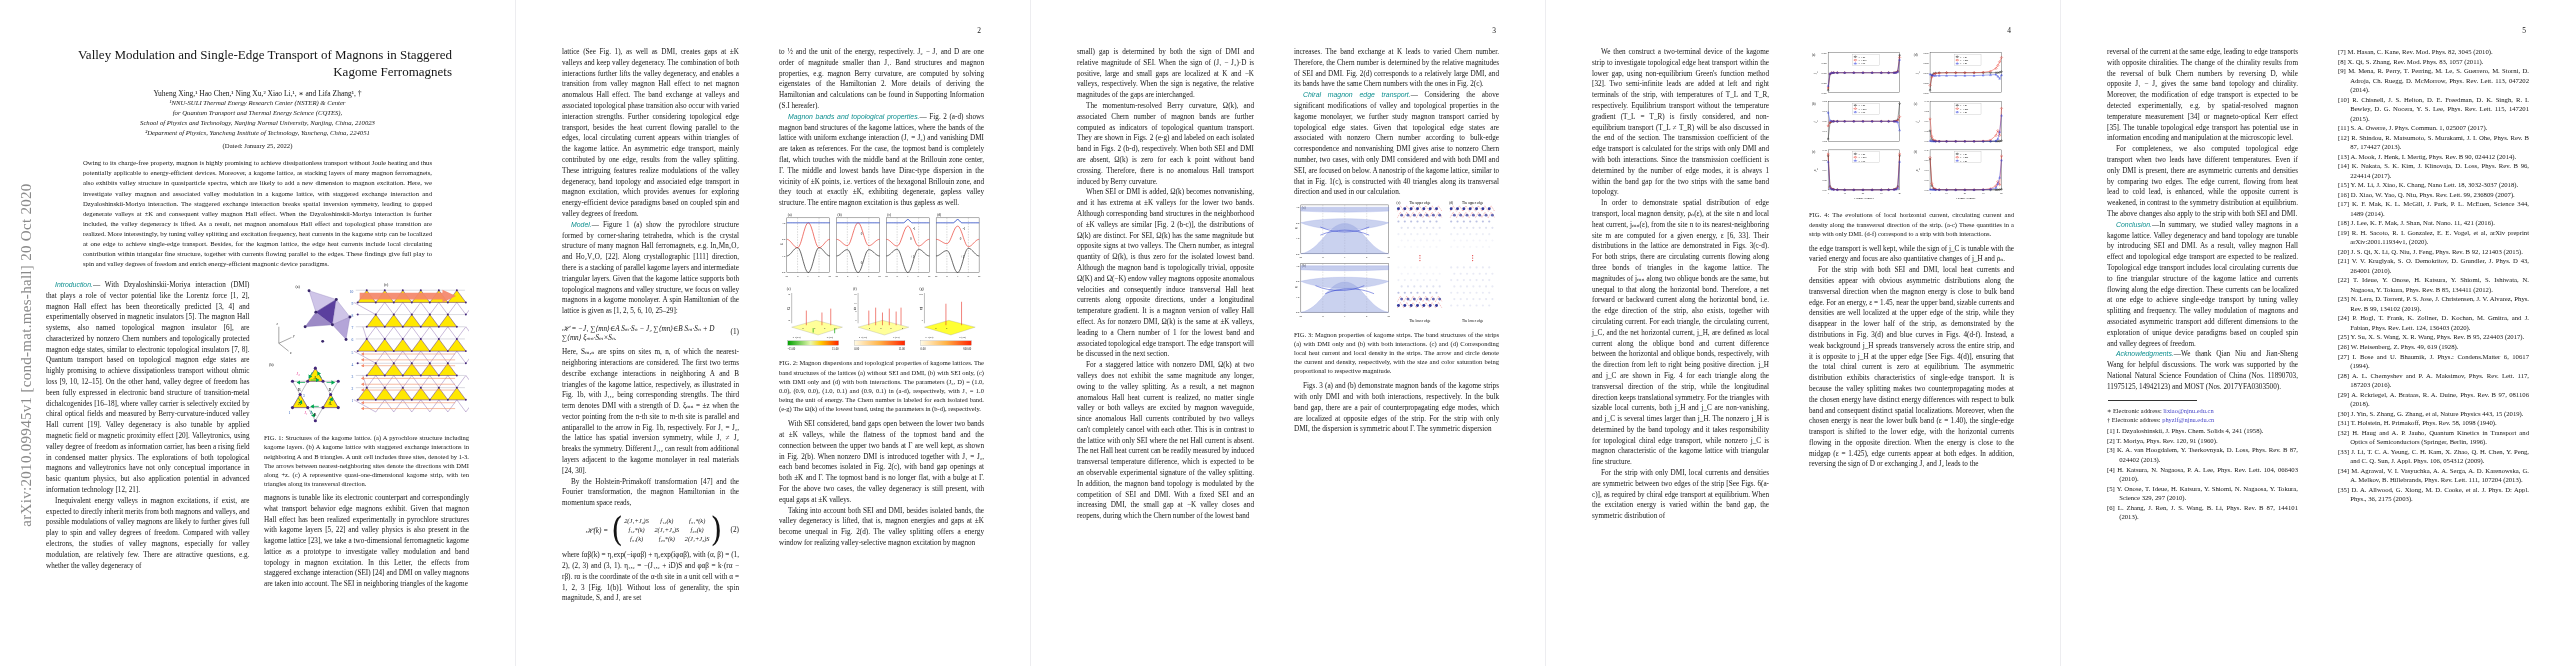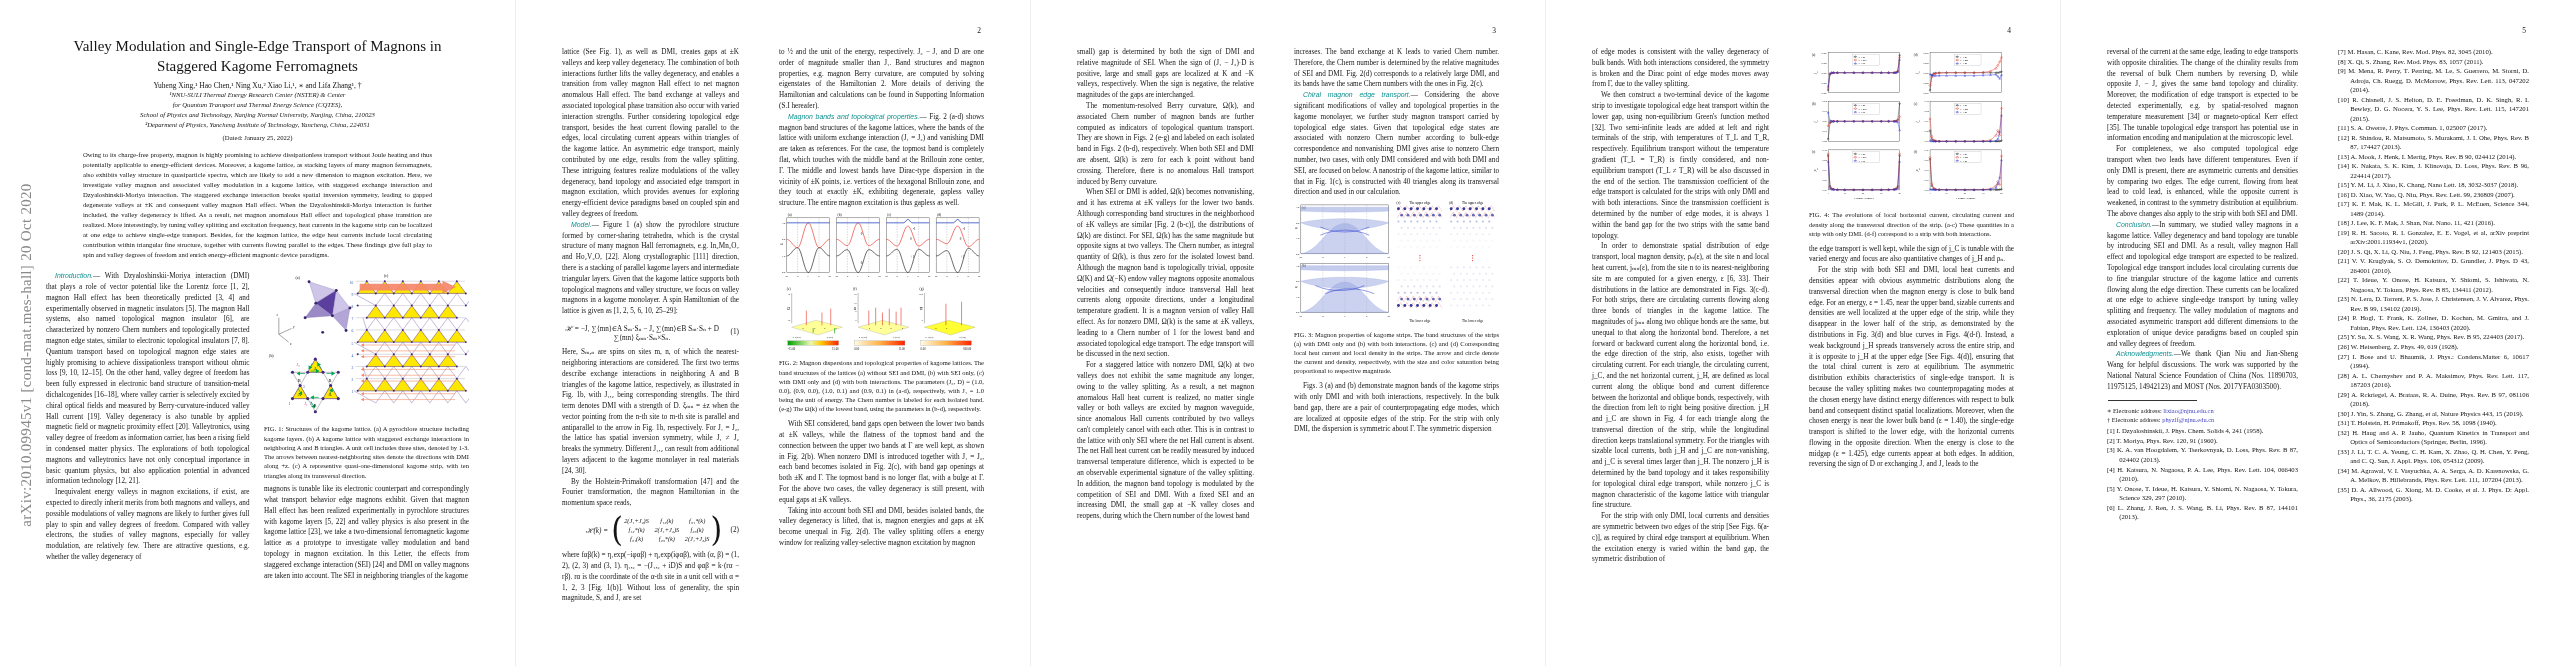--- a/index.html
+++ b/index.html
@@ -3,37 +3,37 @@
 <meta charset="utf-8">
 <style>
   html,body{margin:0;padding:0;background:#fff;}
   body{width:2576px;height:667px;overflow:hidden;font-family:"Liberation Serif","DejaVu Serif",serif;color:#151515;}
   .doc{display:flex;width:2576px;height:667px;}
   .page{width:515px;height:667px;position:relative;background:#fff;overflow:hidden;box-sizing:border-box;}
   .page + .page{border-left:0.6px solid #ededf0;}
   .pageno{position:absolute;top:25.6px;right:49px;font-size:7.5px;}
   .banner{position:absolute;top:355px;left:25.6px;transform:translate(-50%,-50%) rotate(-90deg);white-space:nowrap;color:#8a8a8a;font-size:15px;letter-spacing:0.3px;font-family:"Liberation Serif",serif;}
   .front{padding-top:37px;text-align:center;}
-  .title{font-weight:normal;font-size:15px;line-height:1.32;margin:0 auto;width:389px;}
+  .title{font-weight:normal;font-size:13px;line-height:1.32;margin:9px auto;width:389px;text-align:right;}
   .authors{font-size:7.5px;margin-top:4px;}
   .affil{font-style:italic;font-size:6.7px;line-height:1.5;}
   .affil:first-of-type{margin-top:3.9px;}
   .dated{font-size:6.7px;margin-top:3.9px;}
   .abstract{width:349px;margin:9px auto 0 auto;text-align:justify;font-size:6.7px;line-height:1.5;}
   .cols{display:flex;gap:14.5px;padding:0 46px;margin-top:11px;}
   .cols.toppad{margin-top:47px;gap:40px;}
   .col{width:205px;box-sizing:border-box;}
   .par{margin:0;text-align:justify;font-size:7.2px;line-height:1.5;text-indent:9px;}
   .par.noind{text-indent:0;}
   .sec{color:#0e8f8f;font-style:italic;font-family:"Liberation Sans",sans-serif;font-size:6.9px;}
   .fig{margin:1.1px 0 5.6px 0;}
   .fig svg{display:block;}
   .cap{font-size:6.5px;line-height:1.42;text-align:justify;margin-top:3.3px;}
   .eq{display:flex;align-items:center;margin:5.6px 0;font-size:7.2px;}
-  .eqbody{flex:1;text-align:center;}
+  .eqbody{flex:1;font-style:italic;}
   .eqno{width:16.7px;text-align:right;font-style:normal;}
   .matrixwrap{display:flex;align-items:center;justify-content:flex-end;flex:1;}
   .paren{font-size:30px;font-weight:100;transform:scaleY(1.12);line-height:1;font-family:"DejaVu Serif",serif;}
   .mtx{display:grid;grid-template-columns:auto auto auto;gap:1.7px 5.6px;font-size:6.3px;font-style:italic;text-align:center;padding:0 1.1px;}
   .fnrule{width:89px;border-top:0.6px solid #333;margin:7.8px 0 4.4px 1.1px;}
   .fnote{font-size:6.4px;line-height:1.45;}
   .fnote .mail{color:#4747c8;}
   .ref{font-size:6.7px;line-height:1.42;text-align:justify;padding-left:12.2px;text-indent:-12.2px;margin:0;}
   svg text{font-family:"Liberation Serif",serif;}
   .svglab{font-size:8px;}
@@ -758,21 +758,20 @@
         </figure>
         <p class="par">Figs. 3 (a) and (b) demonstrate magnon bands of the kagome strips with only DMI and with both interactions, respectively. In the bulk band gap, there are a pair of counterpropagating edge modes, which are localized at opposite edges of the strip. For the strip with only DMI, the dispersion is symmetric about Γ. The symmetric dispersion</p>
       </div>
     </div>
   </section>
 
   <section class="page">
     <div class="pageno">4</div>
     <div class="cols toppad">
       <div class="col">
-        <p class="par noind">of edge modes is consistent with the valley degeneracy of bulk bands. With both interactions considered, the symmetry is broken and the Dirac point of edge modes moves away from Γ, due to the valley splitting.</p>
         <p class="par">We then construct a two-terminal device of the kagome strip to investigate topological edge heat transport within the lower gap, using non-equilibrium Green's function method [32]. Two semi-infinite leads are added at left and right terminals of the strip, with temperatures of T_L and T_R, respectively. Equilibrium transport without the temperature gradient (T_L = T_R) is firstly considered, and non-equilibrium transport (T_L ≠ T_R) will be also discussed in the end of the section. The transmission coefficient of the edge transport is calculated for the strips with only DMI and with both interactions. Since the transmission coefficient is determined by the number of edge modes, it is always 1 within the band gap for the two strips with the same band topology.</p>
         <p class="par">In order to demonstrate spatial distribution of edge transport, local magnon density, ρₙ(ε), at the site n and local heat current, jₘₙ(ε), from the site n to its nearest-neighboring site m are computed for a given energy, ε [6, 33]. Their distributions in the lattice are demonstrated in Figs. 3(c-d). For both strips, there are circulating currents flowing along three bonds of triangles in the kagome lattice. The magnitudes of jₘₙ along two oblique bonds are the same, but unequal to that along the horizontal bond. Therefore, a net forward or backward current along the horizontal bond, i.e. the edge direction of the strip, also exists, together with circulating current. For each triangle, the circulating current, j_C, and the net horizontal current, j_H, are defined as local current along the oblique bond and current difference between the horizontal and oblique bonds, respectively, with the direction from left to right being positive direction. j_H and j_C are shown in Fig. 4 for each triangle along the transversal direction of the strip, while the longitudinal direction keeps translational symmetry. For the triangles with sizable local currents, both j_H and j_C are non-vanishing, and j_C is several times larger than j_H. The nonzero j_H is determined by the band topology and it takes responsibility for topological chiral edge transport, while nonzero j_C is magnon characteristic of the kagome lattice with triangular fine structure.</p>
         <p class="par">For the strip with only DMI, local currents and densities are symmetric between two edges of the strip [See Figs. 6(a-c)], as required by chiral edge transport at equilibrium. When the excitation energy is varied within the band gap, the symmetric distribution of</p>
       </div>
       <div class="col">
         <figure class="fig" style="margin-top:0;">
           <svg width="205" height="160" viewBox="0 0 430 336">
             <g id="fig4panels">
                 <rect x="40" y="12" width="150" height="84" fill="none" stroke="#333" stroke-width="0.8"></rect>
                 <text x="6" y="19" font-size="6.5">(a)</text>

